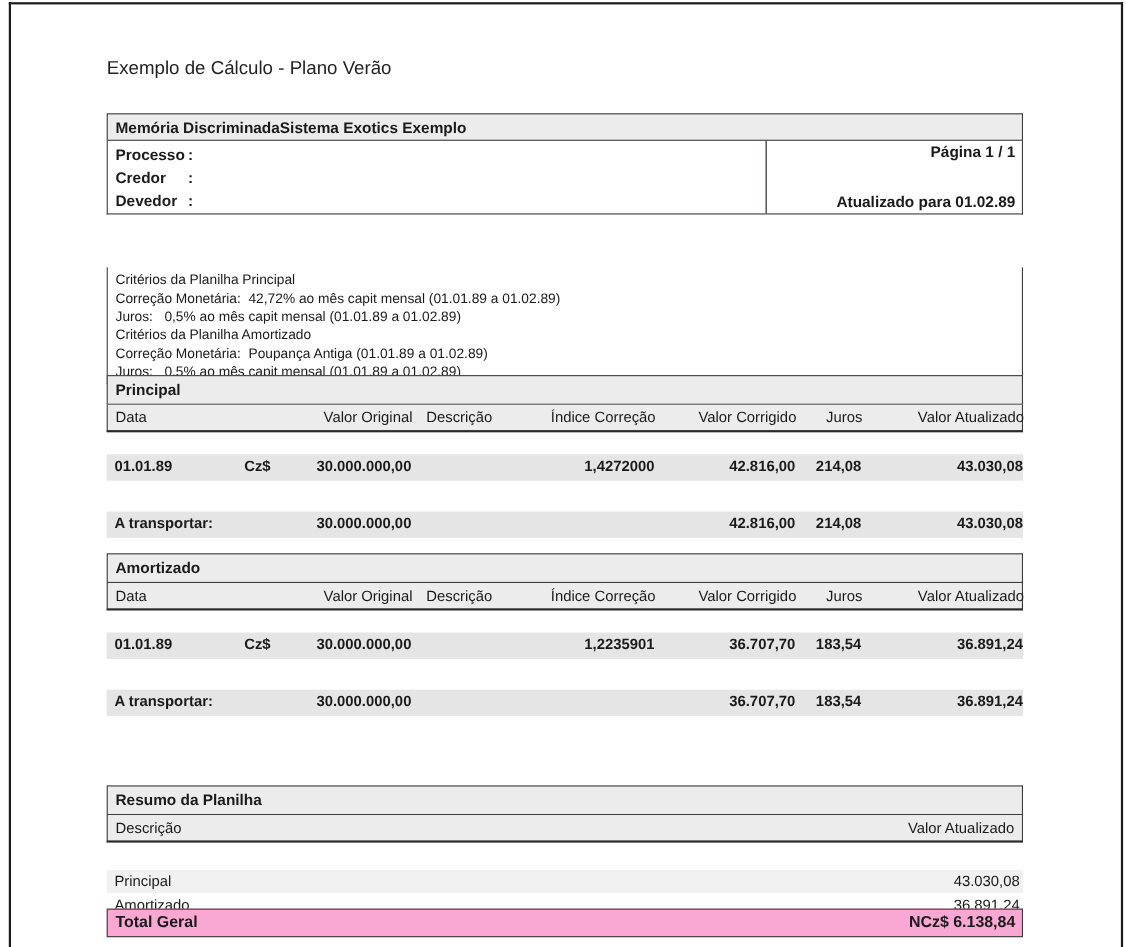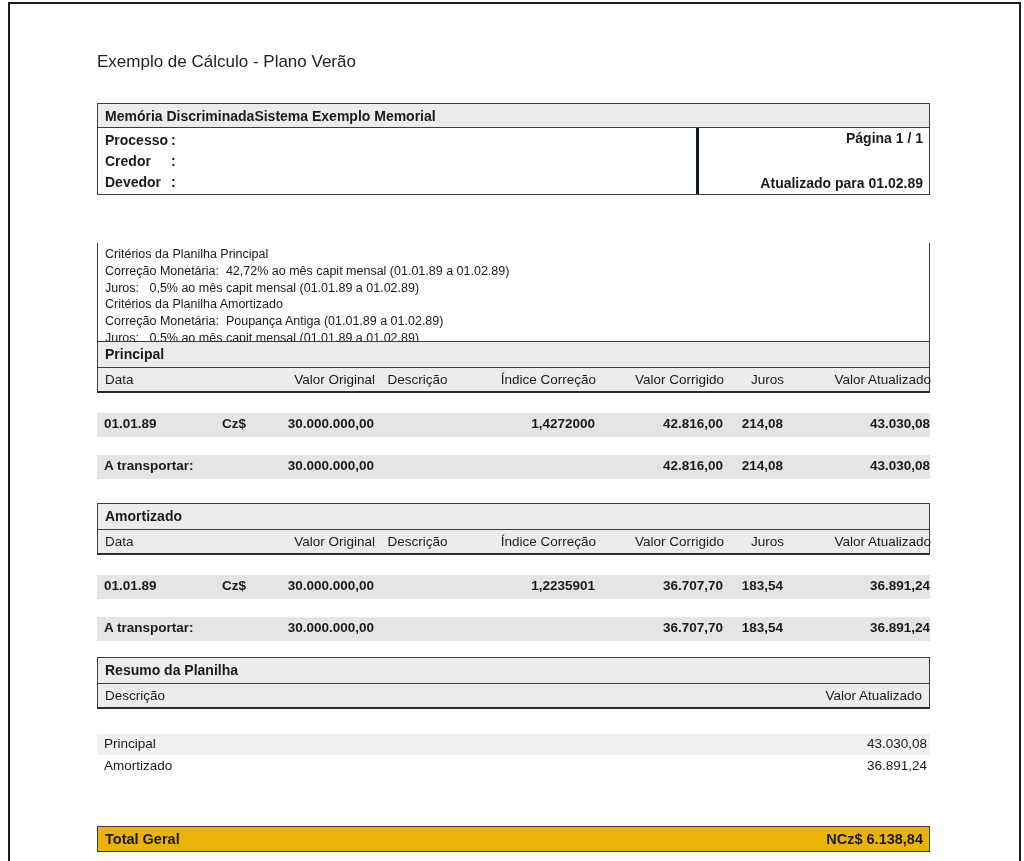--- a/index.html
+++ b/index.html
@@ -27,21 +27,21 @@
     padding:0 7px; font-weight:bold; font-size:14px;
   }
   .proc-box {
     height:67px; border:1px solid #3c3c3c; border-top:none;
     display:flex;
   }
   .proc-left { flex:1; padding:2px 7px; }
   .proc-field { font-weight:bold; font-size:14px; line-height:21px; display:flex; }
   .proc-label { display:inline-block; width:66px; }
   .proc-right {
-    width:233px; border-left:3px solid #0f172a;
+    width:233px; border-left:1px solid #0f172a;
     display:flex; flex-direction:column; justify-content:space-between;
     padding:2px 6px 3px; text-align:right; font-weight:bold; font-size:14px;
   }
   .criteria-box {
     height:106px; border:1px solid #3c3c3c; border-top:none;
     padding:3px 7px; font-size:12.5px;margin-top:48px;
   }
   .criteria-line { line-height:16.8px; white-space:pre-wrap; }
 
   
@@ -57,21 +57,21 @@
   }
   .col-hdr {
     height:25px; background:#ececec;
     border-left:1px solid #3c3c3c; border-right:1px solid #3c3c3c;
     border-bottom:2px solid #2b2b2b;
     padding-top:4px;
   }
   .col-hdr .c1 { grid-column:1 / span 2; }
   .data-row { height:24px; padding-top:3px; background:#e5e5e5;font-weight:bold; }
   .data-row.gap1 { margin-top:20px; }
-  .data-row.gap2 { margin-top:18px; }
+  .data-row.gap2 { margin-top:28px; }
   .cell { overflow:hidden; white-space:nowrap; }
   .cl { text-align:left; padding-left:7px; }
   .cl2 { text-align:left; }
   .cc { text-align:center; }
   .cr { text-align:right; }
   .span2 { grid-column:1 / span 2; }
 
   
   .resumo-hdr {
     height:25px; background:#ececec;
@@ -82,36 +82,36 @@
   }
   .resumo-row {
     display:flex; justify-content:space-between;
     font-size:13.5px; padding:0 3px 0 7px;
   }
   .resumo-row.r1 { margin-top:25px; height:21px; background:#f1f1f1; padding-top:2px; }
   .resumo-row.r2 { height:22px; padding-top:3px; background:#ffffff; }
 
   .total-bar {
     position:absolute; left:97px; top:826px; width:833px; height:26px;
-    background:#eab308; border:1px solid #3c3c3c;
+    background:#f9a8d4; border:1px solid #3c3c3c;
     display:flex; justify-content:space-between; align-items:center;
     padding:0 6px 0 7px; font-weight:bold; font-size:14.5px;
   }
 </style>
 </head>
 <body>
 
 <div class="page-frame"></div>
 
 <div class="doc-title">Exemplo de Cálculo - Plano Verão</div>
 
 <div class="content hdr-block" style="top:103px;">
   <div class="memo-bar">
     <span>Memória Discriminada</span>
-    <span>Sistema Exemplo Memorial</span>
+    <span>Sistema Exotics Exemplo</span>
   </div>
   <div class="proc-box">
     <div class="proc-left">
       <div class="proc-field">
         <span class="proc-label">Processo</span>
         <span>:</span>
         <span></span>
       </div>
       <div class="proc-field">
         <span class="proc-label">Credor</span>
@@ -196,21 +196,21 @@
     <span class="cell cl span2">A transportar:</span>
     <span class="cell cr">30.000.000,00</span>
     <span class="cell cc"></span>
     <span class="cell cr"></span>
     <span class="cell cr">36.707,70</span>
     <span class="cell cr">183,54</span>
     <span class="cell cr">36.891,24</span>
   </div>
 </div>
 
-<div class="sec" style="top:657px;">
+<div class="sec" style="top:714px;">
   <div class="sec-title">Resumo da Planilha</div>
   <div class="resumo-hdr">
     <span>Descrição</span>
     <span>Valor Atualizado</span>
   </div>
   <div class="resumo-row r1">
     <span>Principal</span>
     <span>43.030,08</span>
   </div>
   <div class="resumo-row r2">

